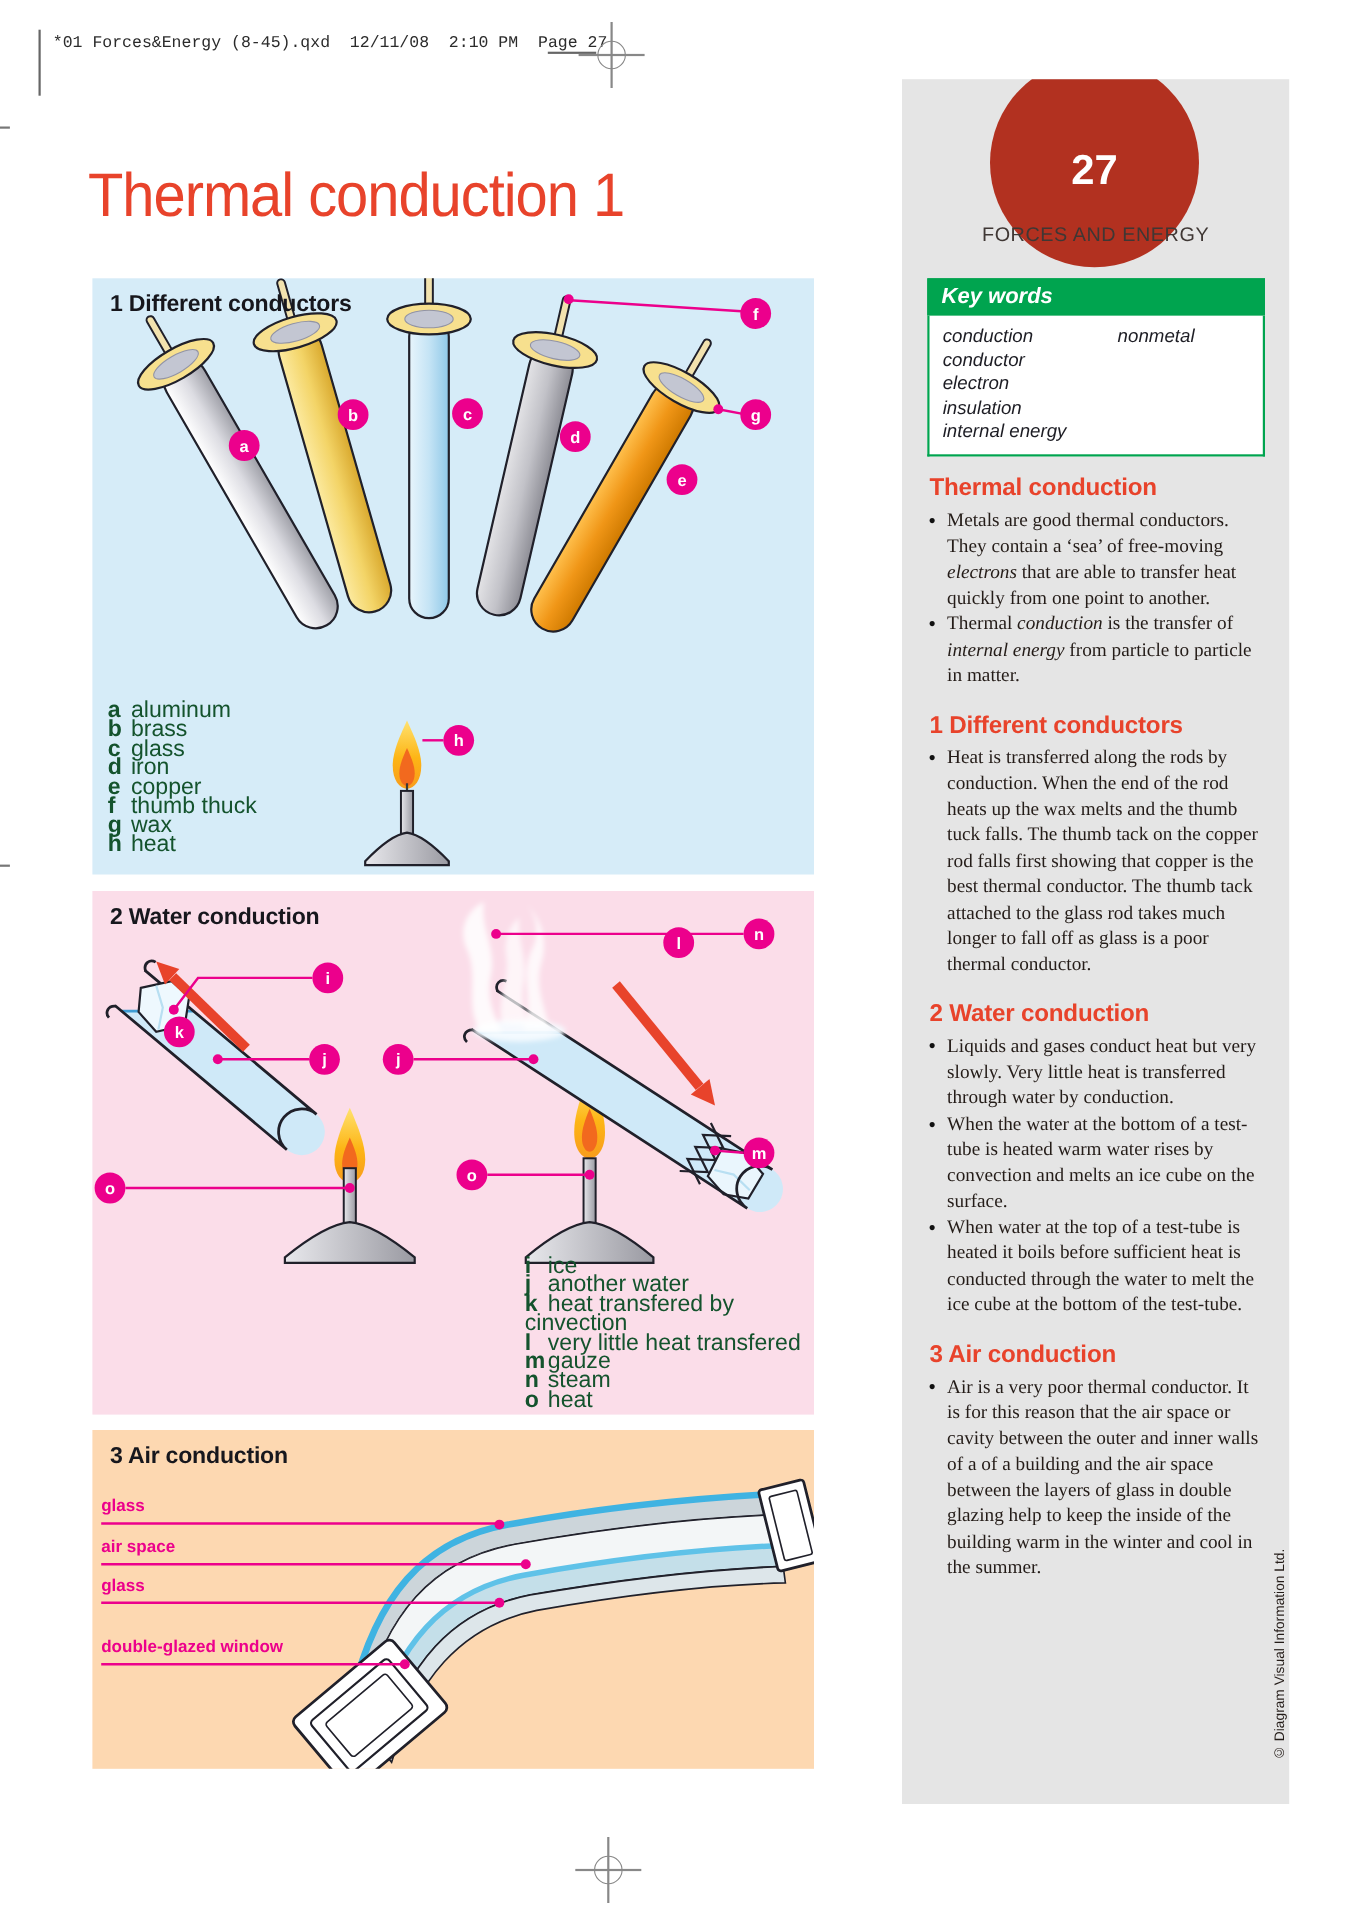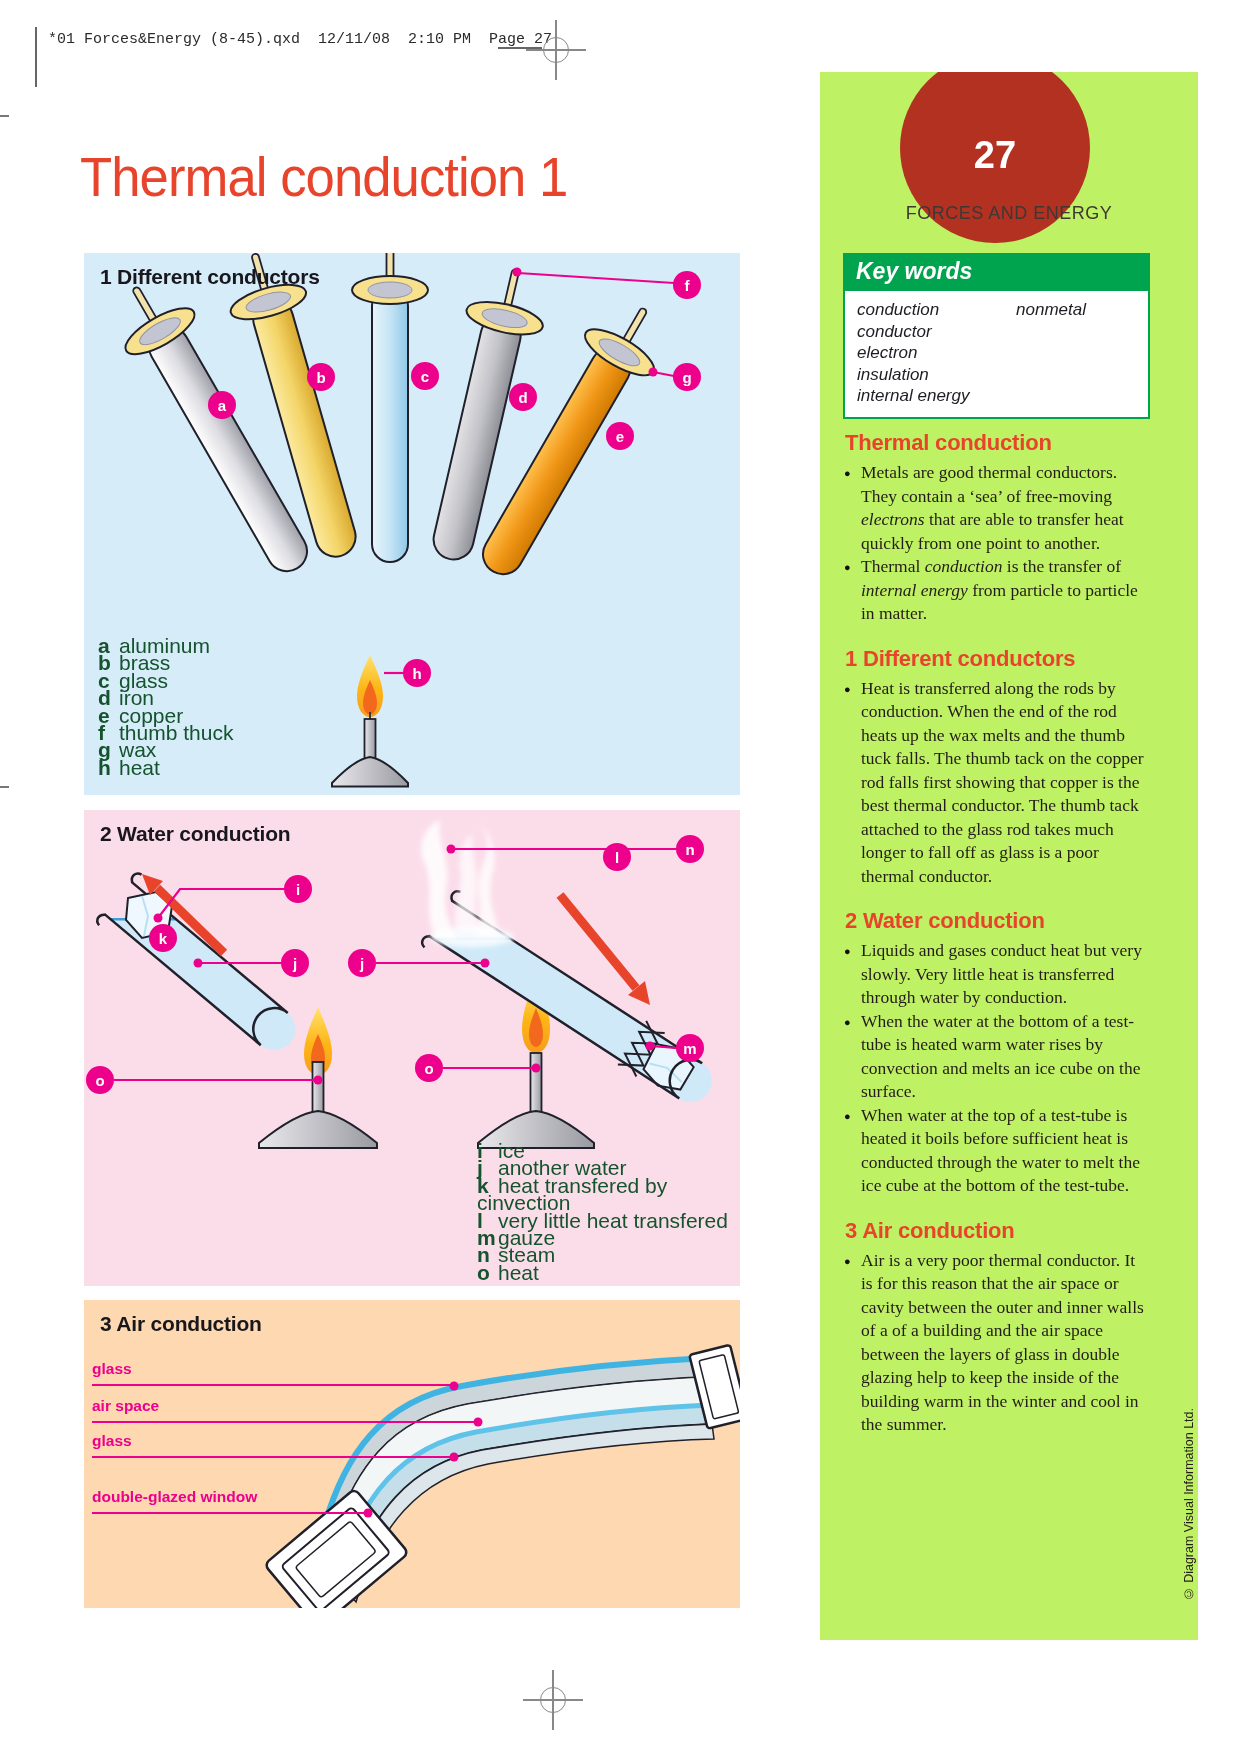--- a/index.html
+++ b/index.html
@@ -30,28 +30,28 @@
   #legend1{left:14px;top:384px;}
   #legend2{left:393px;top:332px;}
   .lrow b{display:inline-block;width:21px;}
   
   .mk circle{fill:#ec008c;}
   .mk text{fill:#fff;font-weight:bold;font-size:15px;text-anchor:middle;font-family:"Liberation Sans",sans-serif;}
   .mline{stroke:#ec008c;stroke-width:2.2px;fill:none;}
   .mdot{fill:#ec008c;}
   .p3label{fill:#ec008c;font-weight:bold;font-size:15.5px;font-family:"Liberation Sans",sans-serif;}
   
-  .sidebar{position:absolute;left:820px;top:72px;width:352px;height:1568px;background:#bef264;overflow:hidden;padding-left:26px;}
+  .sidebar{position:absolute;left:820px;top:72px;width:352px;height:1568px;background:#e5e5e5;overflow:hidden;}
   .circle27{position:absolute;left:80px;top:-19px;width:190px;height:190px;border-radius:50%;
             background:#b23120;display:flex;align-items:center;justify-content:center;padding-top:14px;box-sizing:border-box;}
   .circle27 span{color:#fff;font-size:38px;font-weight:bold;}
   .chapter{position:absolute;left:0;top:131px;width:100%;text-align:center;font-size:18px;
            letter-spacing:.5px;color:#3f3734;}
   .kwbox{position:absolute;left:23px;top:181px;width:307px;box-sizing:border-box;}
-  .kwhead{background:#00a44f;color:#fff;font-style:italic;font-weight:bold;font-size:23px;
+  .kwhead{background:#00a44f;color:#fff;font-style:italic;font-weight:bold;font-size:20px;
           padding:4px 12px 5px;border:1px solid #00a44f;}
   .kwbody{background:#fff;border:2px solid #00a44f;border-top:none;display:flex;
           padding:8px 12px 10px;font-style:italic;font-size:17px;line-height:21.5px;color:#1d1d24;}
   .kwcol1{width:57%;} .kwcol2{width:43%;}
   #sections{position:absolute;left:25px;top:358px;width:302px;}
   #sections h3{margin:20px 0 5px;font-size:22px;color:#e8432b;letter-spacing:-.2px;}
   #sections h3:first-child{margin-top:0;}
   #sections ul{margin:0;padding:0;list-style:none;}
   #sections li{font-family:"Liberation Serif",serif;font-size:17.5px;line-height:23.5px;
                color:#241c18;padding-left:16px;position:relative;}

